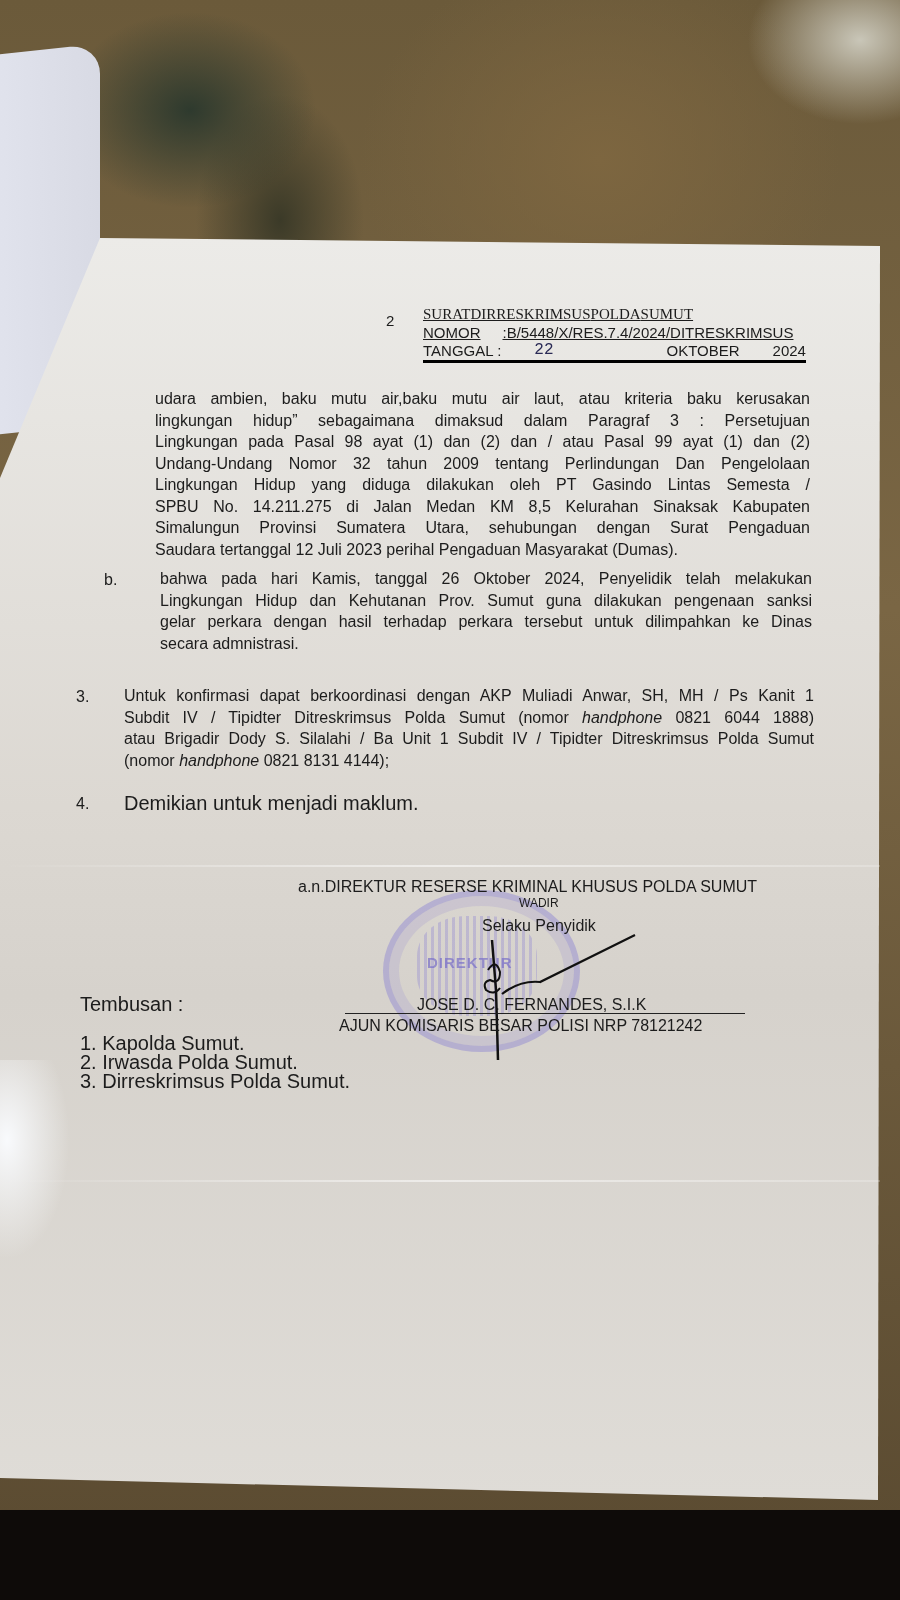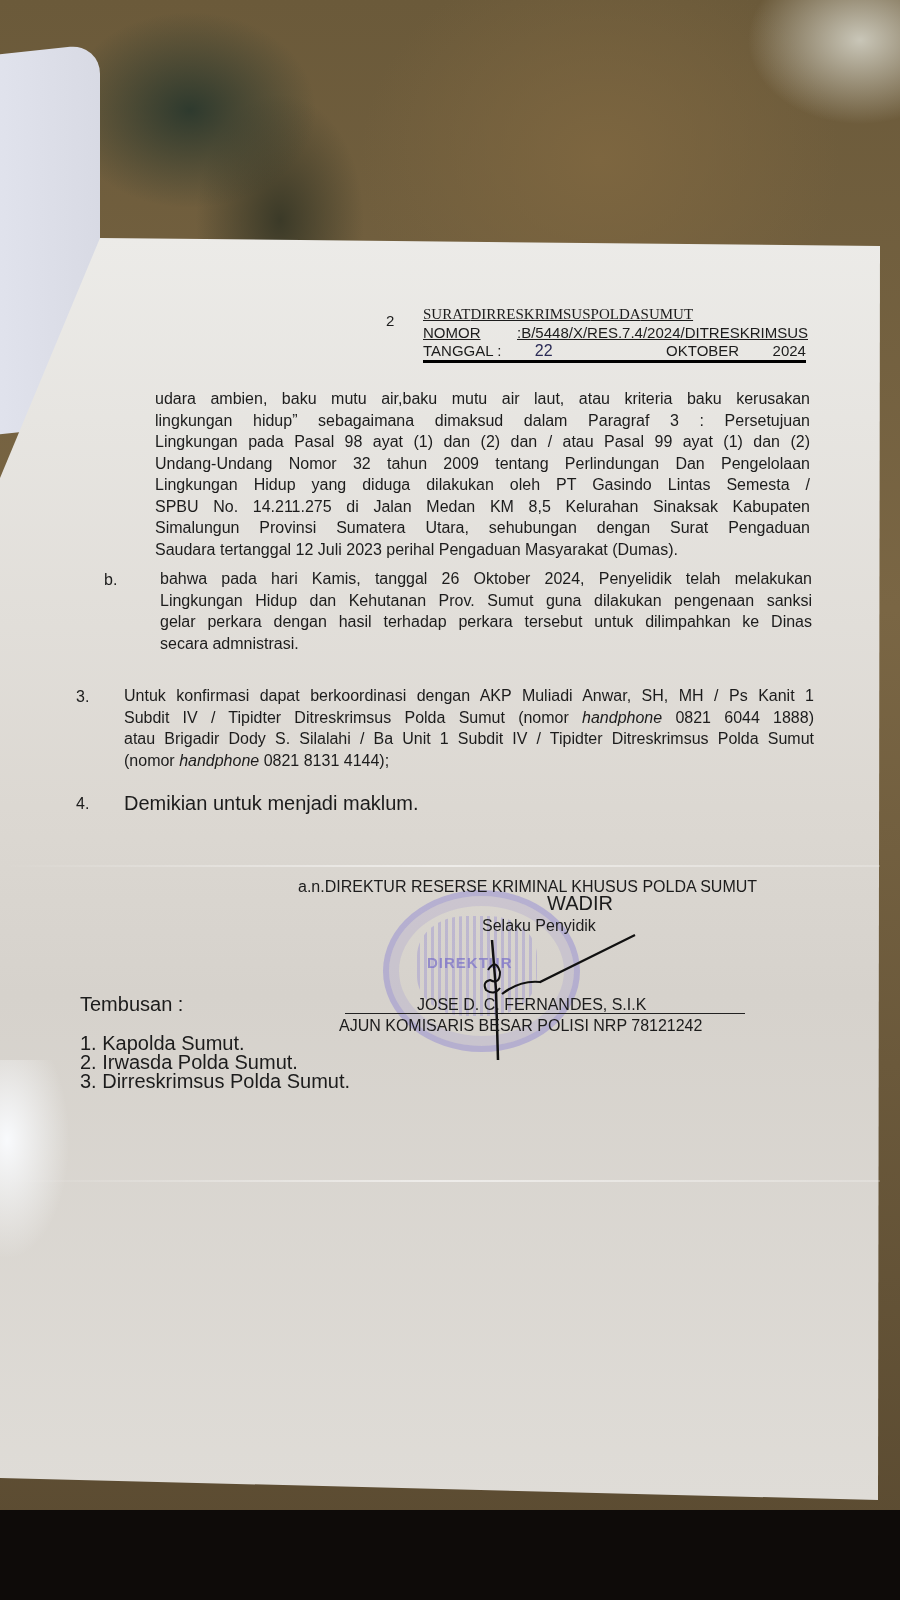--- a/index.html
+++ b/index.html
@@ -77,27 +77,27 @@
 <div class="fold-line" style="top:1180px;"></div>
 <div class="glare"></div>
 
 <div class="text hdr" style="left:386px; top:311px;">2</div>
 <div class="text hdr" style="left:423px; top:305px; width:383px; display:flex; font-family:Liberation Serif, serif;">
   <span class="u">SURAT</span>
   <span class="u">DIRRESKRIMSUS</span>
   <span class="u">POLDA</span>
   <span class="u">SUMUT</span>
 </div>
-<div class="text hdr" style="left:423px; top:323px; width:385px; display:flex; justify-content:space-between;gap:22px;">
+<div class="text hdr" style="left:423px; top:323px; width:385px; display:flex; justify-content:flex-start;gap:22px;">
   <span class="u">NOMOR</span>
   <span class="u">:B/5448/X/RES.7.4/2024/DITRESKRIMSUS</span>
 </div>
 <div class="text hdr" style="left:423px; top:341px; width:383px; display:flex; justify-content:space-between; border-bottom:3px solid #000000;">
   <span>TANGGAL :</span>
-  <span style="font-family:Liberation Sans, sans-serif; font-size:16px; color:#2a2a55; margin-right:60px;">22</span>
+  <span style="font-family:Liberation Mono, monospace; font-size:16px; color:#2a2a55; margin-right:60px;">22</span>
   <span style="margin-left:20px;">OKTOBER</span>
   <span>2024</span>
 </div>
 
 <div class="block" style="left:155px; top:388px; width:655px;">
   <p>udara ambien, baku mutu air,baku mutu air laut, atau kriteria baku kerusakan</p>
   <p>lingkungan hidup” sebagaimana dimaksud dalam Paragraf 3 : Persetujuan</p>
   <p>Lingkungan pada Pasal 98 ayat (1) dan (2) dan / atau Pasal 99 ayat (1) dan (2)</p>
   <p>Undang-Undang Nomor 32 tahun 2009 tentang Perlindungan Dan Pengelolaan</p>
   <p>Lingkungan Hidup yang diduga dilakukan oleh PT Gasindo Lintas Semesta /</p>
@@ -124,21 +124,21 @@
 
 <div class="num" style="left:76px; top:795px;">4.</div>
 <div class="text" style="left:124px; top:793px;">Demikian untuk menjadi maklum.</div>
 
 <div class="stamp">
   <div class="stamp-inner"></div>
   <div class="stamp-label">DIREKTUR</div>
 </div>
 
 <div class="text" style="left:298px; top:876px; font-size:16px;">a.n.DIREKTUR RESERSE KRIMINAL KHUSUS POLDA SUMUT</div>
-<div class="text" style="left:519px; top:893px; font-size:20px;margin-left:28px;">WADIR</div>
+<div class="text" style="left:519px; top:893px; font-size:12px;">WADIR</div>
 <div class="text" style="left:482px; top:915px; font-size:16px;">Selaku Penyidik</div>
 
 <svg class="sig" viewBox="0 0 200 140">
   <path d="M32 10 L36 60 L38 130" stroke="#111" stroke-width="2.5" fill="none"></path>
   <path d="M28 40 Q36 28 40 42 Q40 55 30 50 Q22 52 26 60 Q34 66 40 58" stroke="#111" stroke-width="2" fill="none"></path>
   <path d="M42 64 Q60 50 80 52 L175 5" stroke="#111" stroke-width="2.2" fill="none"></path>
 </svg>
 
 <div class="text" style="left:417px; top:994px; font-size:16px;">JOSE D. C. FERNANDES, S.I.K</div>
 <div class="sig-line" style="left:345px; top:1013px; width:400px;"></div>

